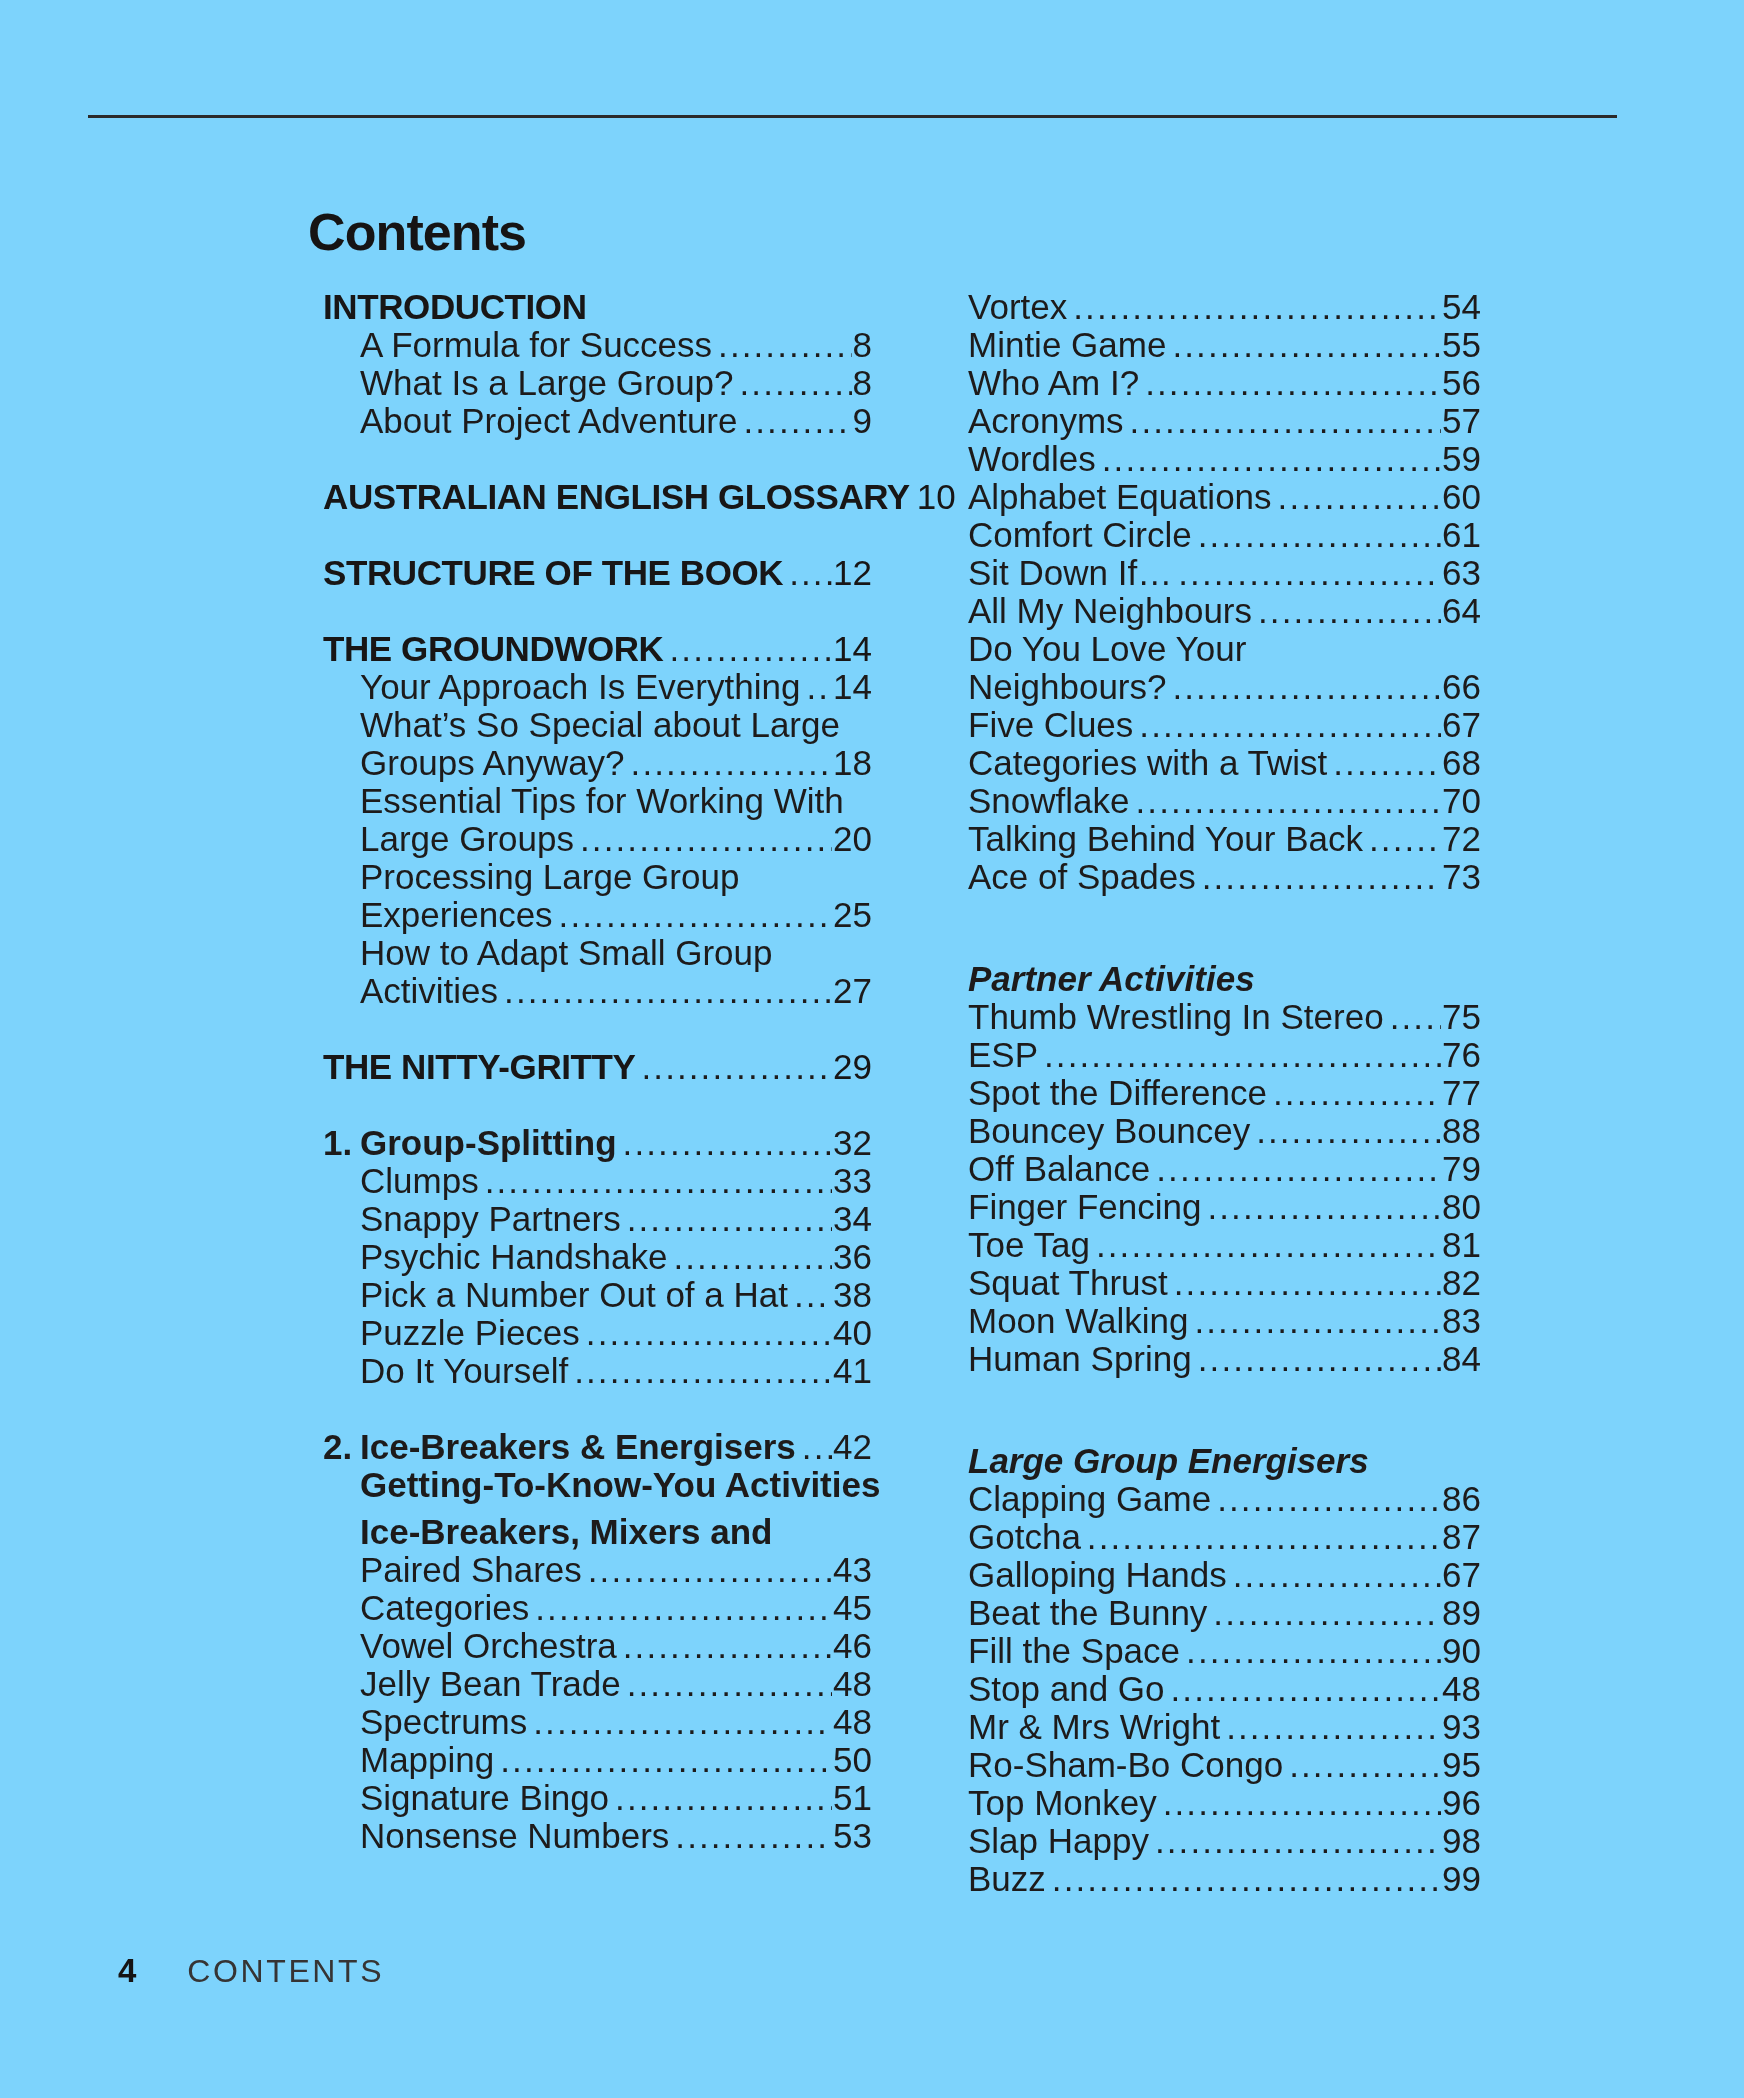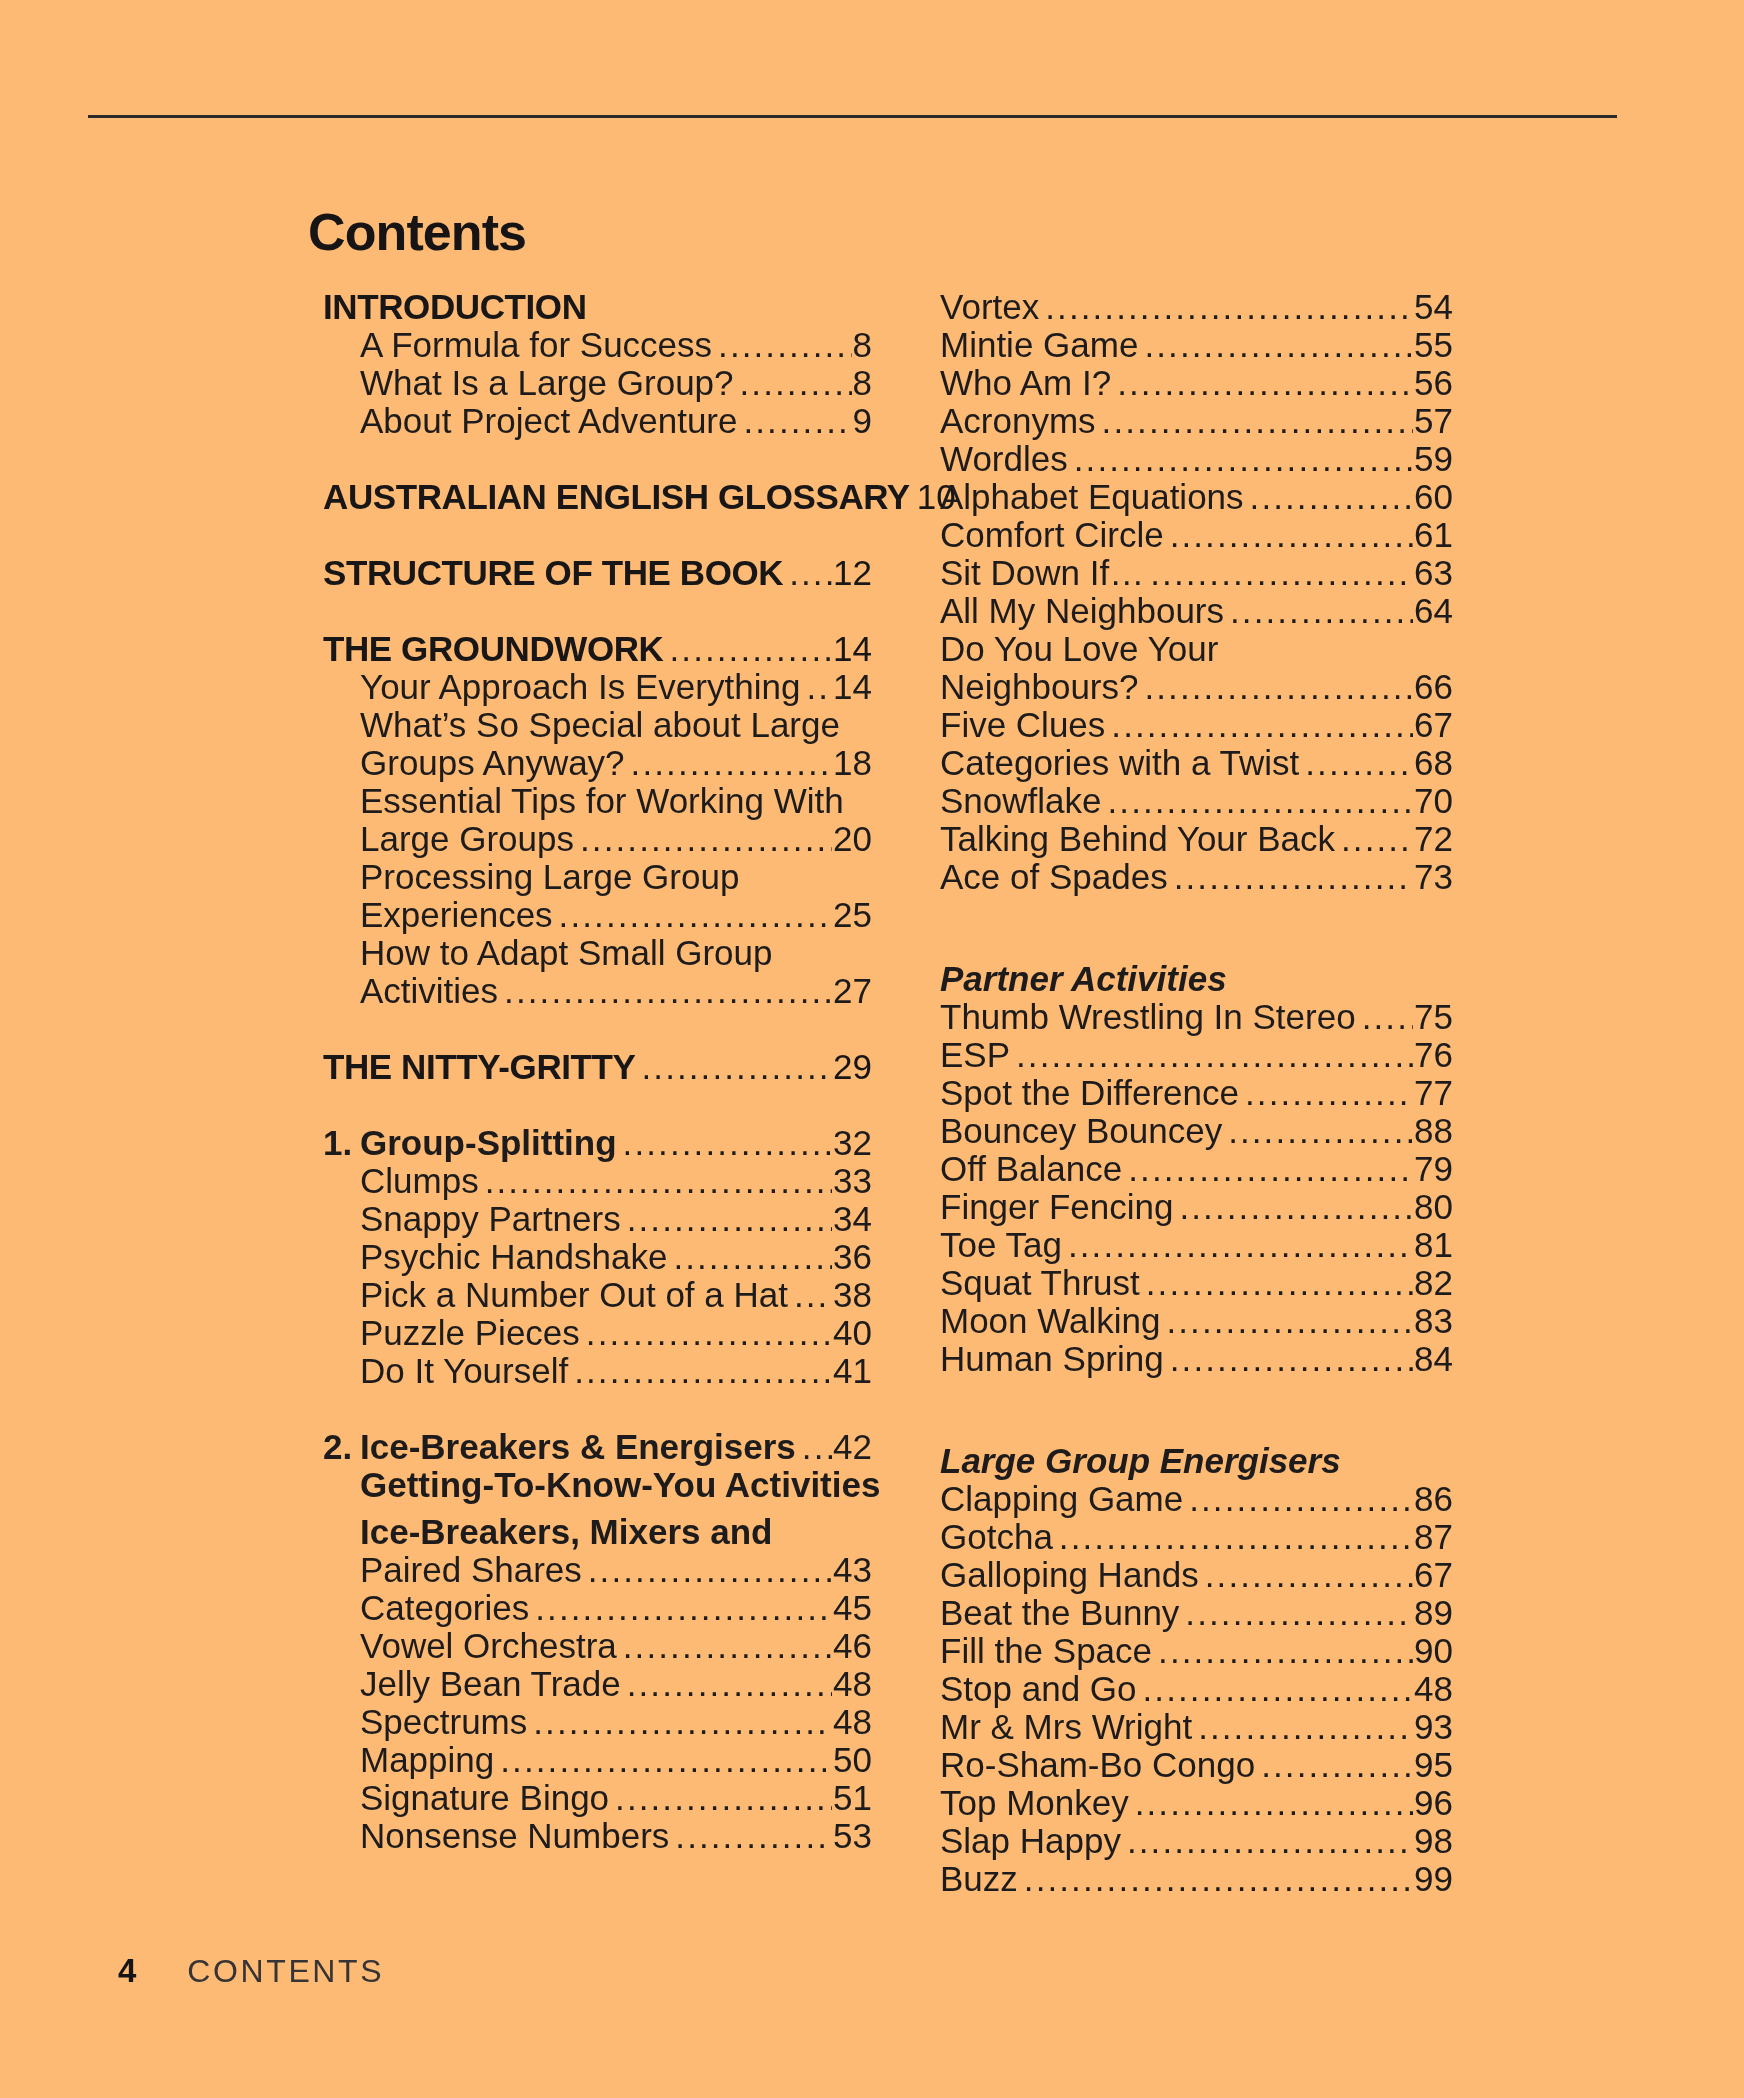--- a/index.html
+++ b/index.html
@@ -4,21 +4,21 @@
 <style>
   html,body{
     margin:0;
     padding:0;
     background:#e8e8e8;
   }
   .page{
     position:relative;
     width:1744px;
     height:2099px;
-    background:#fdba74;
+    background:#7dd3fc;
     font-family:"Liberation Sans","DejaVu Sans",sans-serif;
     color:#1d1b1b;
     overflow:hidden;
   }
   .top-rule{
     position:absolute;
     left:88px;
     top:115px;
     width:1529px;
     height:3.4px;
@@ -35,21 +35,21 @@
   }
   .col{
     position:absolute;
     top:288px;
   }
   .col-left{
     left:323px;
     width:549px;
   }
   .col-right{
-    left:940px;
+    left:968px;
     width:513px;
   }
   .row{
     display:flex;
     align-items:baseline;
     line-height:38px;
     min-height:38px;
     font-size:35px;
     white-space:nowrap;
   }

